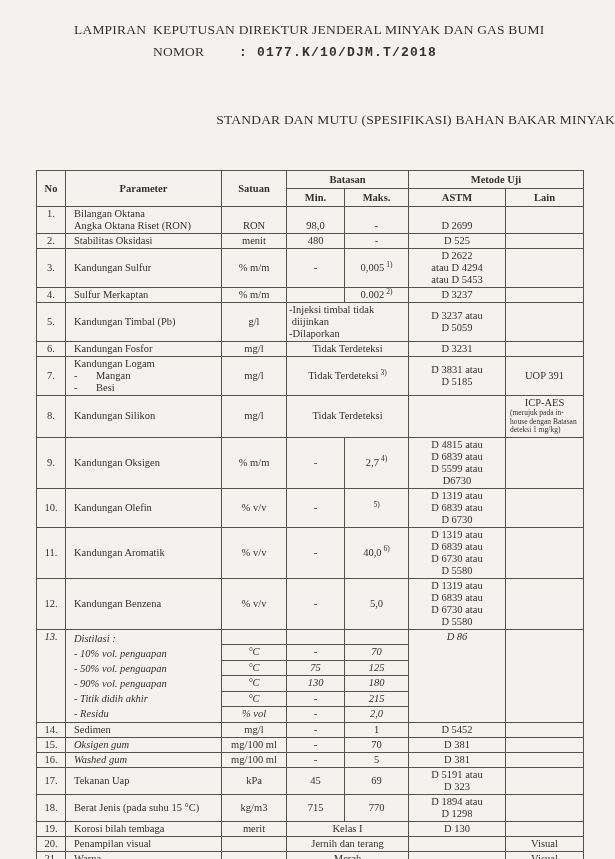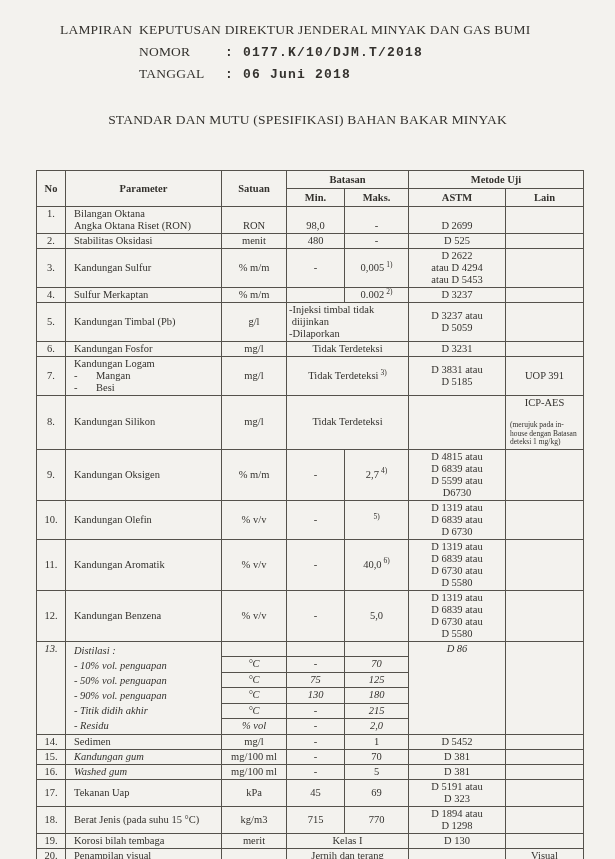--- a/index.html
+++ b/index.html
@@ -10,31 +10,31 @@
   html,body{margin:0;padding:0;}
   body{
     width:615px;height:859px;overflow:hidden;
     background:var(--paper);
     color:var(--ink);
     font-family:"Liberation Serif", serif;
   }
   .page{position:relative;width:615px;height:859px;background:var(--paper);overflow:hidden;}
 
   
-  .doc-header{position:absolute;top:19px;left:60px;font-size:13.5px;letter-spacing:.2px;}
+  .doc-header{position:absolute;top:19px;left:74px;font-size:13.5px;letter-spacing:.2px;}
   .hdr-row{height:22px;line-height:22px;white-space:nowrap;}
   .hdr-label{display:inline-block;width:79px;}
   .hdr-key{display:inline-block;width:86px;}
   .mono{
     font-family:"Liberation Mono", monospace;
     font-weight:bold;font-size:13px;letter-spacing:1.2px;
   }
 
   
-  .doc-title{position:absolute;top:112px;left:0;width:615px;text-align:center;
+  .doc-title{position:absolute;top:112px;left:0;width:615px;text-align:right;
     font-size:13.5px;line-height:15.5px;letter-spacing:.2px;}
   .it{font-style:italic;}
 
   
   table.spec-table{
     position:absolute;top:170px;left:36px;
     width:547px;border-collapse:collapse;table-layout:fixed;
     font-size:10.5px;color:var(--ink);
   }
   .spec-table th,.spec-table td{
@@ -50,37 +50,34 @@
   .pline{min-height:12px;}
   .dash{display:inline-block;width:22px;}
   .v-top{vertical-align:top !important;}
   tr.r-bottom td{vertical-align:bottom;}
   tr.r-bottom td.cell-no,tr.r-bottom td.cell-parameter{vertical-align:top;}
   tr.dist-row{height:15px;font-style:italic;}
   td.dist-param .pline{height:15px;line-height:15px;}
   td.cell-span.left{text-align:left;}
   .pre{white-space:pre;text-align:left;line-height:12px;}
   sup.sup{font-size:7.5px;line-height:0;vertical-align:super;}
-  .small-note{font-size:7.5px;line-height:8.5px;text-align:left;padding:0 1px 1px 2px;margin-top:12px;}
+  .small-note{font-size:7.5px;line-height:8.5px;text-align:left;padding:0 1px 1px 2px;}
   .line{min-height:12px;}
 </style>
 </head>
 <body>
 
 <div class="page">
 
   <div class="doc-header">
     <div class="hdr-row">
       <span class="hdr-label">LAMPIRAN</span><span class="hdr-text">KEPUTUSAN DIREKTUR JENDERAL MINYAK DAN GAS BUMI</span>
     </div>
     <div class="hdr-row">
       <span class="hdr-label"></span><span class="hdr-key">NOMOR</span><span class="mono">: 0177.K/10/DJM.T/2018</span>
-    </div>
-    <div class="hdr-row">
-      <span class="hdr-label"></span><span class="hdr-key">TANGGAL</span><span class="mono">: 06 Juni 2018</span>
     </div>
   </div>
 
   <div class="doc-title">
     <div>STANDAR DAN MUTU (SPESIFIKASI) BAHAN BAKAR MINYAK</div>
   </div>
 
   <table class="spec-table">
     <colgroup>
       <col style="width:29px">
@@ -336,21 +333,21 @@
           <td class="cell-min"><span>-</span></td>
           <td class="cell-maks"><span>1</span></td>
           <td class="cell-astm">
             <div class="line">D 5452</div>
           </td>
           <td class="cell-lain"></td>
         </tr>
         <tr>
           <td class="cell-no">15.</td>
           <td class="cell-parameter">
-            <div class="pline it"><span>Kandungan gum</span></div>
+            <div class="pline it"><span>Oksigen gum</span></div>
           </td>
           <td class="cell-satuan"><span>mg/100 ml</span></td>
           <td class="cell-min"><span>-</span></td>
           <td class="cell-maks"><span>70</span></td>
           <td class="cell-astm">
             <div class="line">D 381</div>
           </td>
           <td class="cell-lain"></td>
         </tr>
         <tr>

